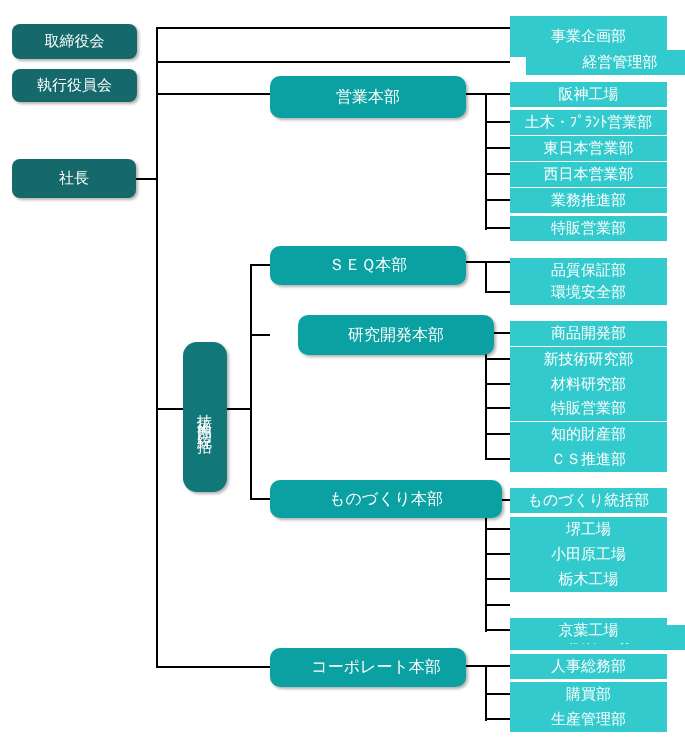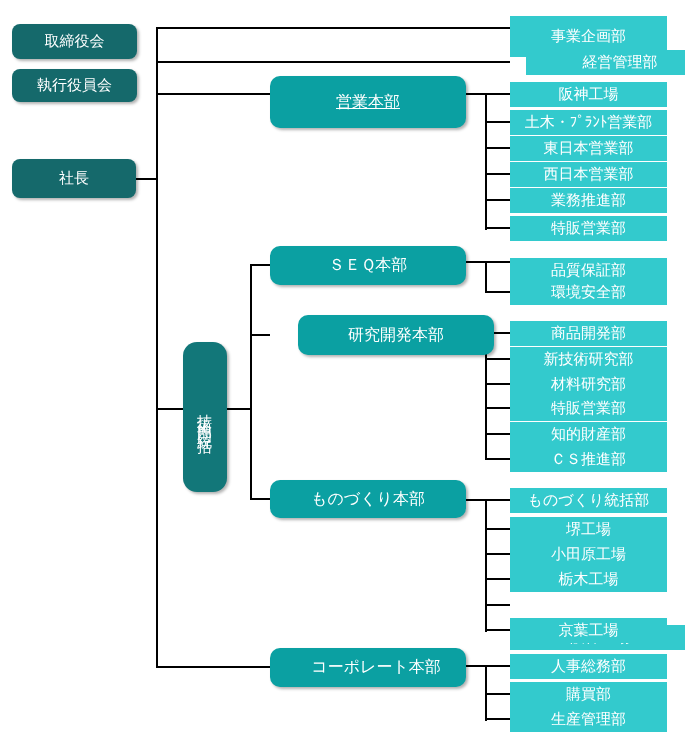--- a/index.html
+++ b/index.html
@@ -97,24 +97,24 @@
   <div class="line hline" style="left:485px;top:718px;width:25px;"></div>
 
   <div class="node box-top" style="left:12px;top:24px;width:125px;height:35px;">取締役会</div>
   <div class="node box-top" style="left:12px;top:69px;width:125px;height:33px;">執行役員会</div>
   <div class="node box-top" style="left:12px;top:159px;width:124px;height:39px;">社長</div>
 
   <div class="node box-tech" style="left:183px;top:342px;width:44px;height:150px;">
     <span class="vtext">技術部門統括</span>
   </div>
 
-  <div class="node box-div" style="left:270px;top:76px;width:196px;height:52px;text-decoration:underline;">営業本部</div>
+  <div class="node box-div" style="left:270px;top:76px;width:196px;height:42px;">営業本部</div>
   <div class="node box-div" style="left:270px;top:246px;width:196px;height:39px;">ＳＥＱ本部</div>
   <div class="node box-div" style="left:270px;top:315px;width:196px;height:40px;margin-left:28px;">研究開発本部</div>
-  <div class="node box-div" style="left:270px;top:480px;width:196px;height:38px;">ものづくり本部</div>
+  <div class="node box-div" style="left:270px;top:480px;width:232px;height:38px;">ものづくり本部</div>
   <div class="node box-div" style="left:270px;top:648px;width:196px;height:39px;padding-left:16px;">コーポレート本部</div>
 
   <div class="node box-leaf" style="left:510px;top:16px;width:157px;height:41px;">事業企画部</div>
   <div class="node box-leaf" style="left:526px;top:50px;width:188px;height:25px;">経営管理部</div>
   <div class="node box-leaf" style="left:510px;top:82px;width:157px;height:25px;">阪神工場</div>
   <div class="node box-leaf" style="left:510px;top:110px;width:157px;height:25px;">土木・ﾌﾟﾗﾝﾄ営業部</div>
   <div class="node box-leaf" style="left:510px;top:136px;width:157px;height:25px;">東日本営業部</div>
   <div class="node box-leaf" style="left:510px;top:162px;width:157px;height:25px;">西日本営業部</div>
   <div class="node box-leaf" style="left:510px;top:188px;width:157px;height:25px;">業務推進部</div>
   <div class="node box-leaf" style="left:510px;top:216px;width:157px;height:25px;">特販営業部</div>

